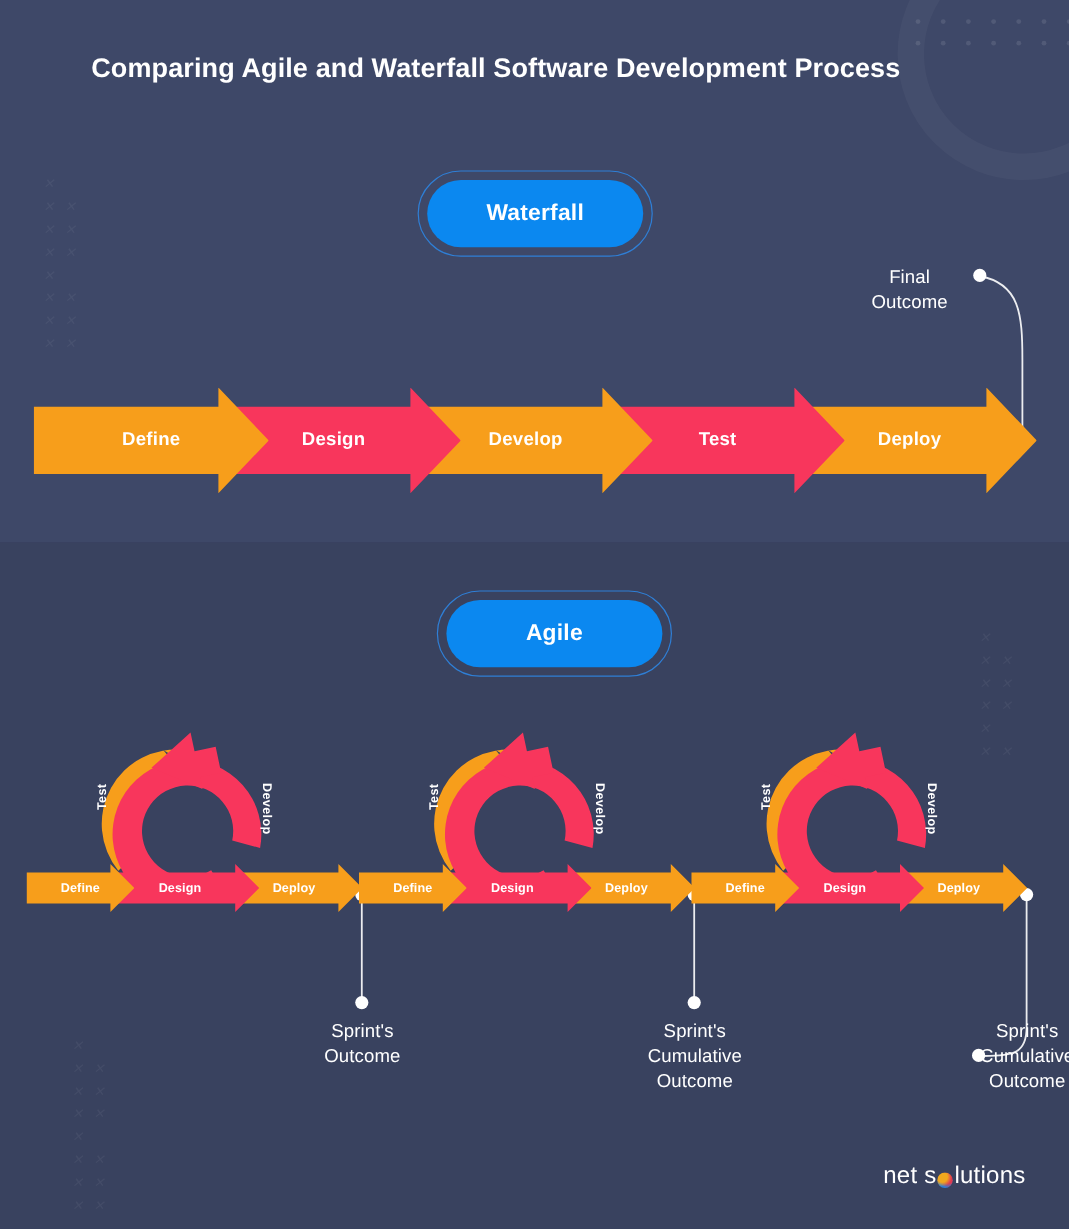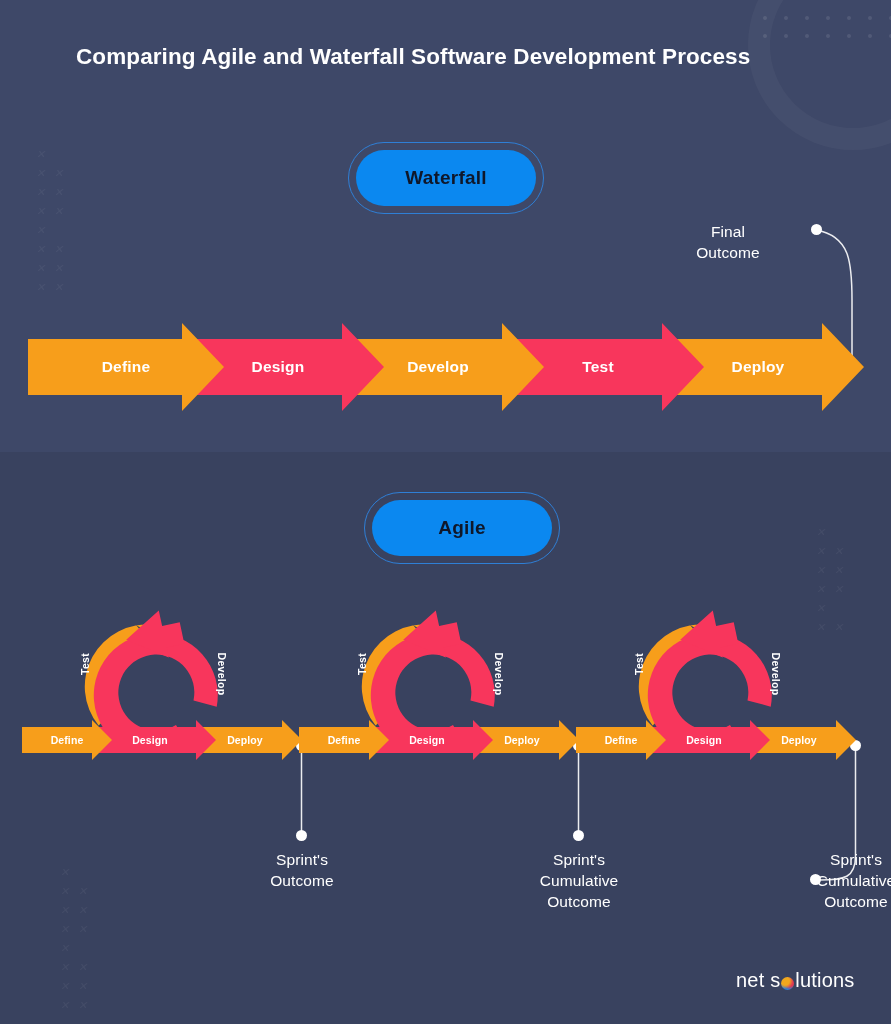--- a/index.html
+++ b/index.html
@@ -41,21 +41,21 @@
   
   .pill-wrap{position:absolute;width:196px;height:72px;}
   .pill-outline{
     position:absolute;left:0;top:0;width:196px;height:72px;box-sizing:border-box;
     border:1.6px solid #2f7fd6;border-radius:36px;
   }
   .pill{
     position:absolute;left:8px;top:8px;width:180px;height:56px;box-sizing:border-box;
     background:#0b88f0;border-radius:28px;
     display:flex;align-items:center;justify-content:center;
-    color:#0f172a;font-size:19px;font-weight:bold;letter-spacing:.2px;
+    color:#ffffff;font-size:19px;font-weight:bold;letter-spacing:.2px;
   }
   .pill-waterfall{left:348px;top:142px;}
   .pill-agile{left:364px;top:492px;}
 
   
   .wf-row{position:absolute;left:28px;top:323px;width:830px;height:88px;}
   .wf-arrow{
     position:absolute;top:0;height:88px;
     display:flex;align-items:center;justify-content:center;
     color:#ffffff;font-size:15.5px;font-weight:bold;letter-spacing:.2px;
@@ -212,21 +212,21 @@
       <div class="wf-arrow orange clip-arrow" style="left: 640px; width: 196px; z-index: 6;">
         <span>Deploy</span>
       </div>
     </div>
 
   <svg class="conn" style="left:806px;top:222px;width:62px;height:150px;">
     <path d="M 10 8 C 44 14, 46 40, 46 78 L 46 142" fill="none" stroke="#ffffff" stroke-width="1.5" opacity="0.9"></path>
   </svg>
   <div class="dot" style="left:811px;top:224px;"></div>
   <div class="dot" style="left:847px;top:359px;"></div>
-  <div class="outcome-label" style="left:670px;top:221px;width:116px;">
+  <div class="outcome-label" style="left:700px;top:221px;width:116px;">
     <div>Final</div>
     <div>Outcome</div>
   </div>
 
   <div class="pill-wrap pill-agile">
     <div class="pill-outline"></div>
     <div class="pill">Agile</div>
   </div>
 
   <div id="sprints">

